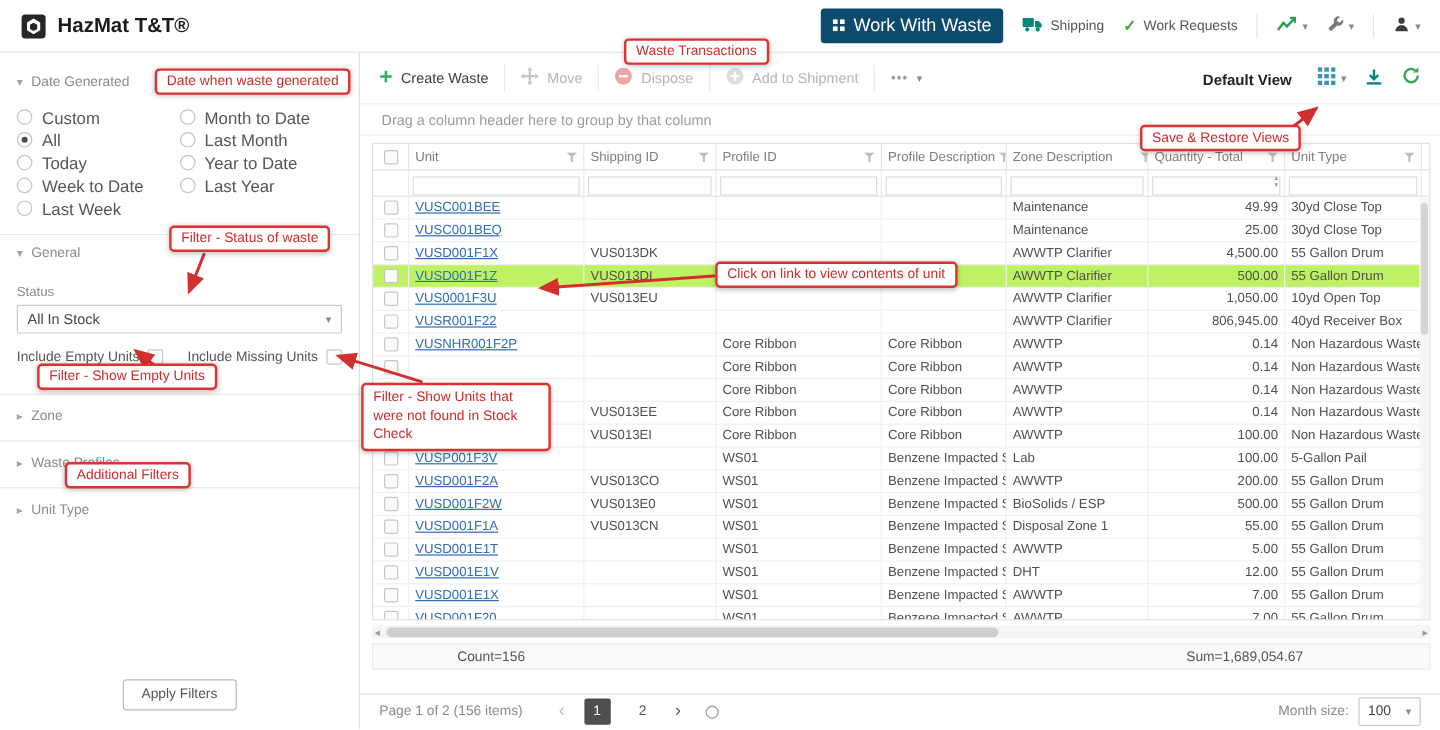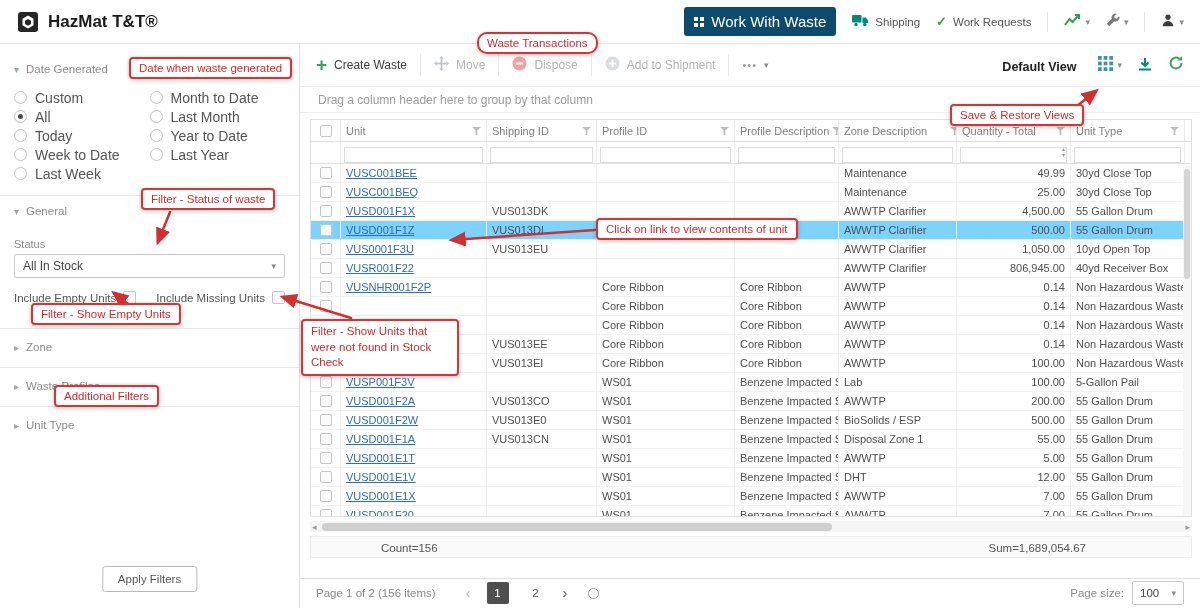--- a/index.html
+++ b/index.html
@@ -62,21 +62,21 @@
   .thead, .frow, .tr { display:flex; }
   .thead { height:22px; border-bottom:1px solid #e0e0e0; }
   .th { display:flex; align-items:center; justify-content:space-between; padding:0 5px; font-size:11px; color:#7e7e7e; border-right:1px solid #e8e8e8; overflow:hidden; white-space:nowrap; }
   .funnel { width:9px; height:8px; background:#bdbdbd; clip-path:polygon(0 0,100% 0,60% 42%,60% 100%,40% 100%,40% 42%); flex:none; margin-left:3px; }
   .frow { height:22px; border-bottom:1px solid #e0e0e0; }
   .fcell { padding:2px 3px; border-right:1px solid #ececec; position:relative; }
   .finput { width:100%; height:16px; border:1px solid #ddd; outline:none; font-size:10px; padding:0 3px; }
   .spinner { position:absolute; right:5px; top:4px; display:flex; flex-direction:column; color:#999; font-size:6px; line-height:6px; }
   .rows { height:352px; overflow:hidden; }
   .tr { height:19px; border-bottom:1px solid #f0f0f0; font-size:11px; color:#4f4f4f; }
-  .tr.highlight { background:#7dd3fc; }
+  .tr.highlight { background:#bef264; }
   .td { padding:0 5px; line-height:18px; border-right:1px solid #f1f1f1; white-space:nowrap; overflow:hidden; }
   .td.cellflex { display:flex; align-items:center; justify-content:center; padding:0; }
   .checkbox.sm { width:12px; height:12px; }
   .unit-link { color:#2f6db4; text-decoration:underline; font-size:11px; }
   .unit-link.nolink { text-decoration:none; }
   .col-check { width:30px; }
   .col-unit  { width:146px; }
   .col-ship  { width:110px; }
   .col-pid   { width:138px; }
   .col-pdesc { width:104px; }
@@ -645,31 +645,31 @@
     </div>
 
     <div class="pager">
       <span class="pinfo">Page 1 of 2 (156 items)</span>
       <span class="pchev">‹</span>
       <span class="page-btn active">1</span>
       <span class="page-btn">2</span>
       <span class="pchev dark">›</span>
       <span class="pcircle"></span>
       <div class="pright">
-        <span>Page size:</span>
+        <span>Month size:</span>
         <div class="psize">
           <span>100</span>
           <span class="caret">▾</span>
         </div>
       </div>
     </div>
   </main>
 </div>
 
-<div class="annot" style="left:477px;top:32px;border-radius:10px;">Waste Transactions</div>
+<div class="annot" style="left:520px;top:32px;">Waste Transactions</div>
 <div class="annot" style="left:129px;top:57px;">Date when waste generated</div>
 <div class="annot" style="left:141px;top:188px;">Filter - Status of waste</div>
 <div class="annot" style="left:31px;top:303px;">Filter - Show Empty Units</div>
 <div class="annot wrap" style="left:301px;top:319px;">Filter - Show Units that were not found in Stock Check</div>
 <div class="annot" style="left:54px;top:385px;">Additional Filters</div>
 <div class="annot" style="left:950px;top:104px;">Save &amp; Restore Views</div>
 <div class="annot" style="left:596px;top:218px;">Click on link to view contents of unit</div>
 
 <svg class="arrows" width="1200" height="608">
   <defs>

